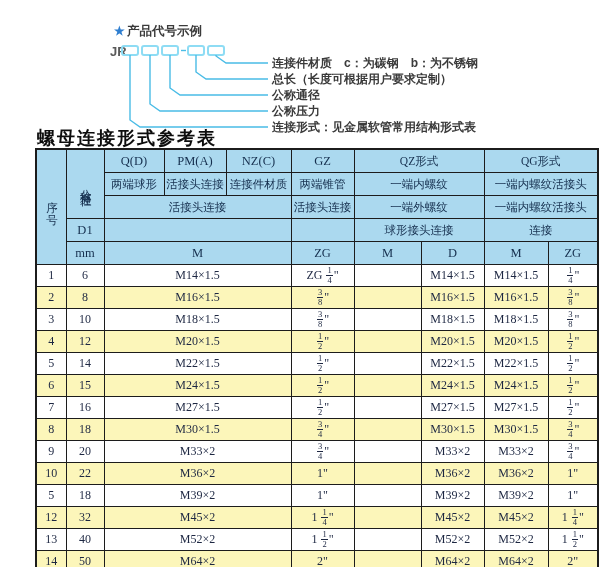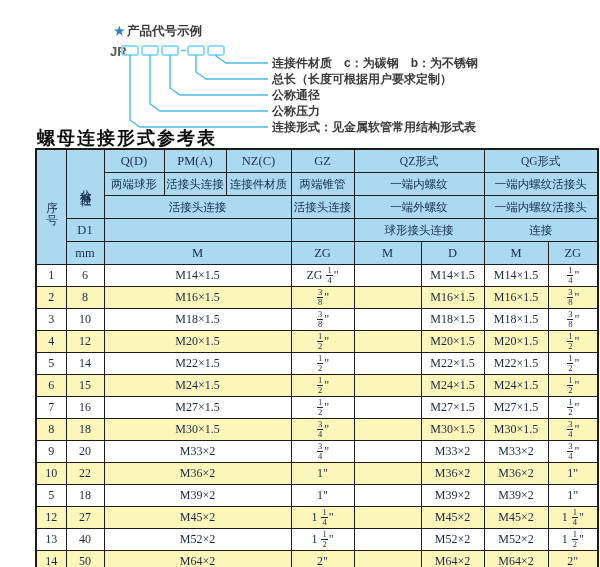--- a/index.html
+++ b/index.html
@@ -250,21 +250,21 @@
         <td>18</td>
         <td colspan="3">M39×2</td>
         <td>1"</td>
         <td></td>
         <td>M39×2</td>
         <td>M39×2</td>
         <td>1"</td>
       </tr>
       <tr class="alt">
         <td>12</td>
-        <td>27</td>
+        <td>32</td>
         <td colspan="3">M45×2</td>
         <td>1 <span class="frac"><span class="fn">1</span><span class="fd">4</span></span>"</td>
         <td></td>
         <td>M45×2</td>
         <td>M45×2</td>
         <td>1 <span class="frac"><span class="fn">1</span><span class="fd">4</span></span>"</td>
       </tr>
       <tr>
         <td>13</td>
         <td>40</td>

